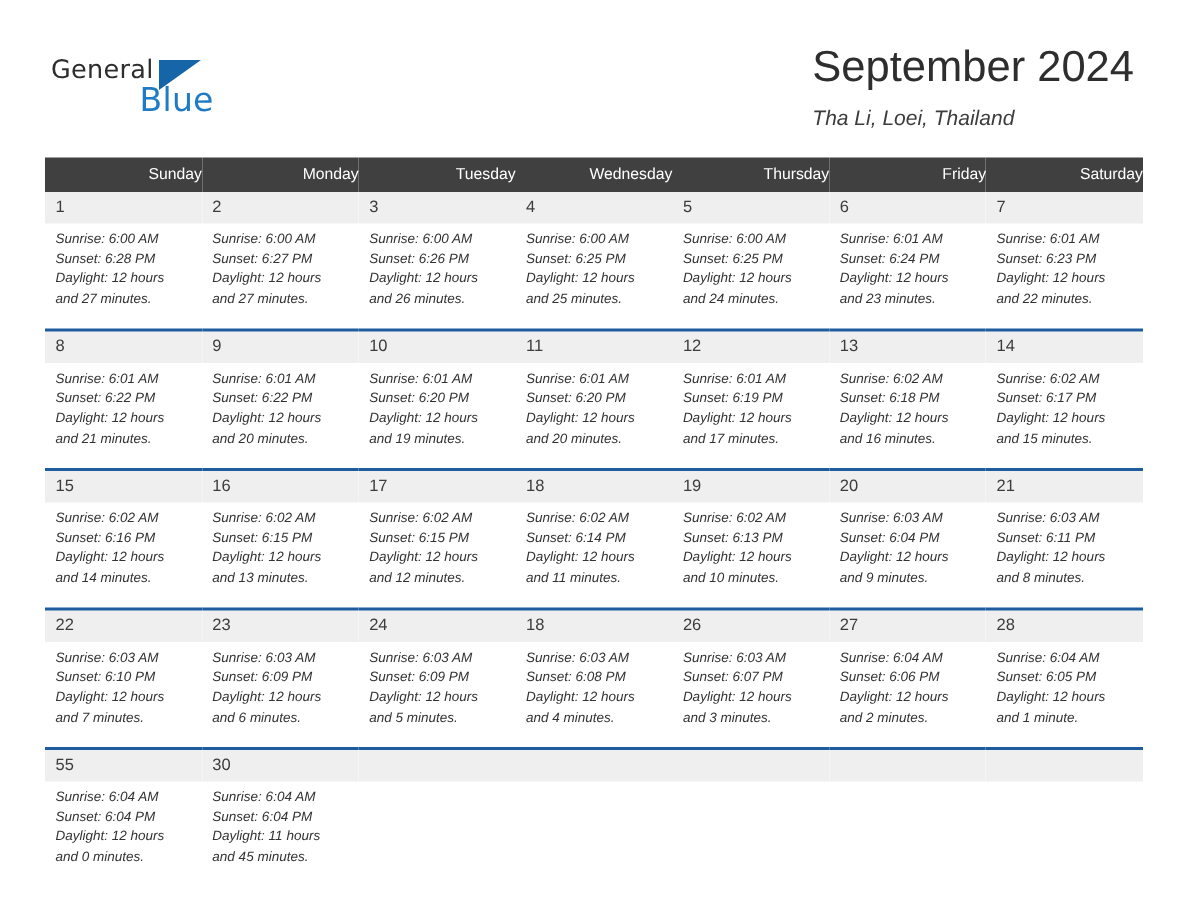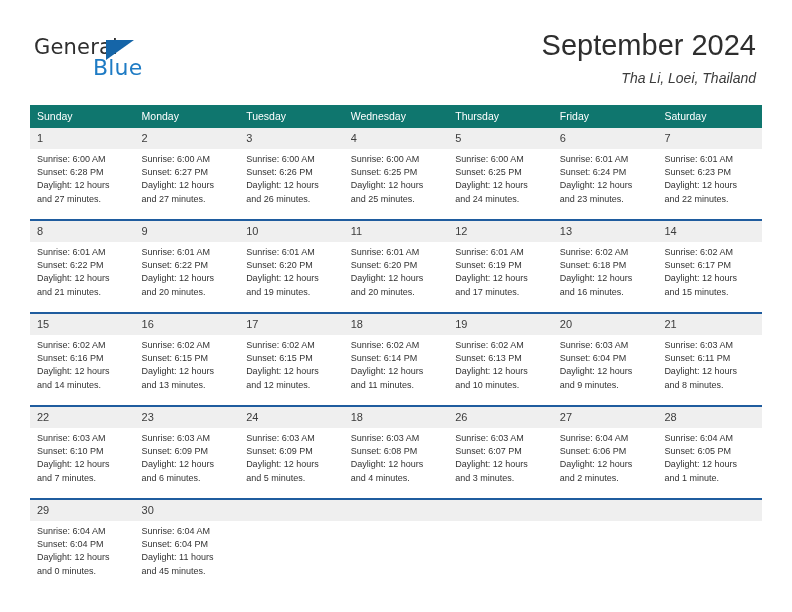--- a/index.html
+++ b/index.html
@@ -33,21 +33,21 @@
     position: absolute;
     left: 34px;
     top: 36px;
     width: 180px;
     height: 48px;
   }
   .logo-general {
     position: absolute;
     left: 0;
     top: 0;
-    font-size: 21px;
+    font-size: 17px;
     letter-spacing: 0.2px;
     color: #2e2e2e;
     font-family: "DejaVu Sans", sans-serif;
     font-weight: 400;
     line-height: 22px;
   }
   .logo-triangle {
     position: absolute;
     left: 72px;
     top: 4px;
@@ -64,21 +64,21 @@
     letter-spacing: 0.2px;
     color: #1e7bc4;
     font-family: "DejaVu Sans", sans-serif;
     font-weight: 400;
     line-height: 22px;
   }
   .title-block {
     position: absolute;
     right: 36px;
     top: 28px;
-    text-align: right;
+    text-align: left;
   }
   .cal-title {
     font-size: 29px;
     font-weight: 400;
     color: #2e2e2e;
     line-height: 34px;
     white-space: nowrap;
   }
   .cal-subtitle {
     margin-top: 8px;
@@ -93,25 +93,25 @@
   
   .calendar {
     position: absolute;
     left: 30px;
     top: 105px;
     width: 732px;
     border-collapse: collapse;
     table-layout: fixed;
   }
   .calendar th {
-    background: #0f766e;
+    background: #404040;
     color: #ffffff;
     font-size: 10.5px;
     font-weight: 400;
-    text-align: left;
+    text-align: right;
     padding: 5px 0 5px 7px;
     line-height: 13px;
     border: none;
   }
   .week-row > td {
     border-top: 2px solid #1f5c9e;
     padding: 0;
     vertical-align: top;
     background: #ffffff;
   }
@@ -128,20 +128,21 @@
   }
   .daynum.empty {
     color: transparent;
   }
   .cellbody {
     padding: 4px 6px 8px 7px;
     font-size: 9px;
     color: #333333;
     line-height: 13.2px;
     min-height: 58px;
+    font-style: italic;
   }
   .cellbody div {
     white-space: nowrap;
   }
   .cell-empty .cellbody {
     min-height: 58px;
   }
 </style>
 </head>
 <body>
@@ -440,21 +441,21 @@
             <div class="cellbody">
               <div>Sunrise: 6:04 AM</div>
               <div>Sunset: 6:05 PM</div>
               <div>Daylight: 12 hours</div>
               <div>and 1 minute.</div>
             </div>
           </td>
         </tr>
         <tr class="week-row">
           <td>
-            <div class="daynum">29</div>
+            <div class="daynum">55</div>
             <div class="cellbody">
               <div>Sunrise: 6:04 AM</div>
               <div>Sunset: 6:04 PM</div>
               <div>Daylight: 12 hours</div>
               <div>and 0 minutes.</div>
             </div>
           </td>
           <td>
             <div class="daynum">30</div>
             <div class="cellbody">

